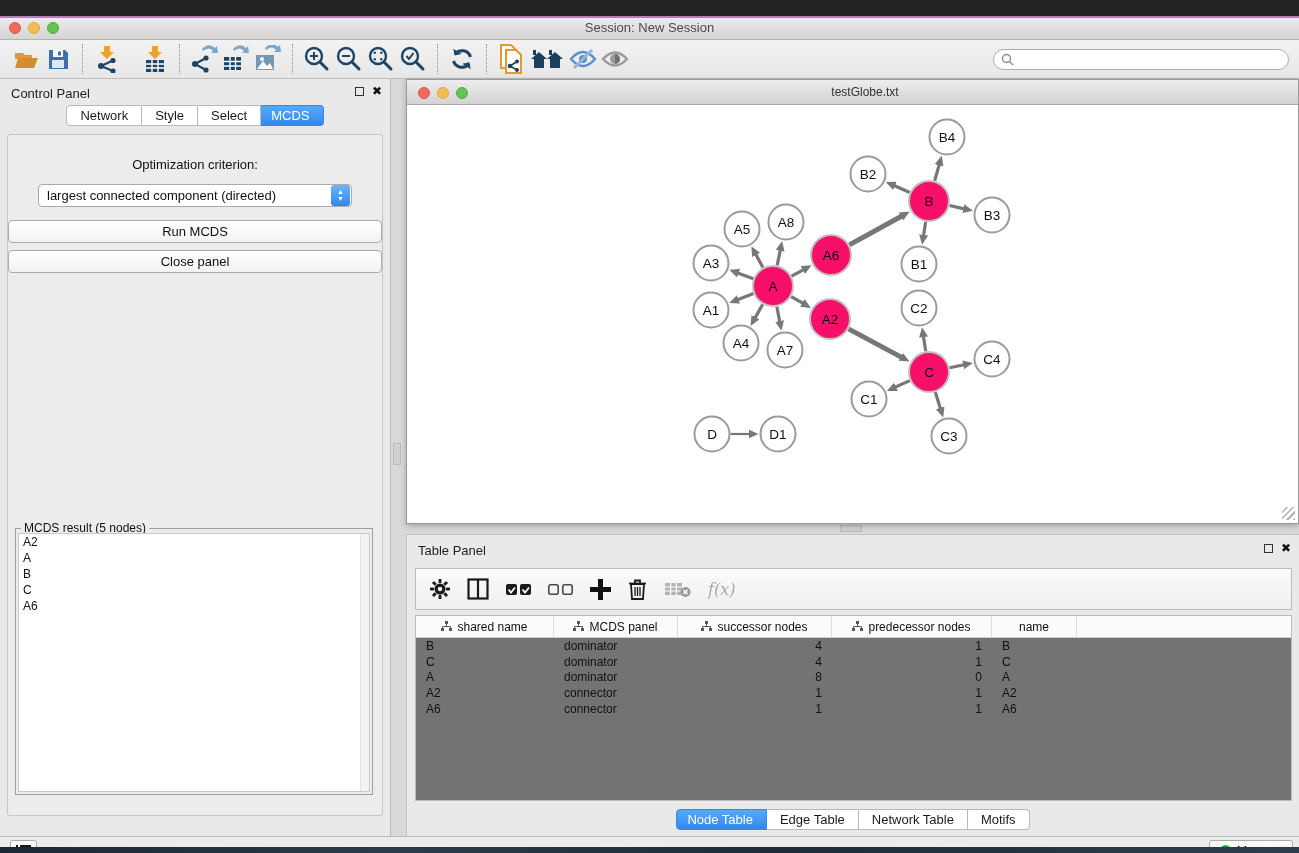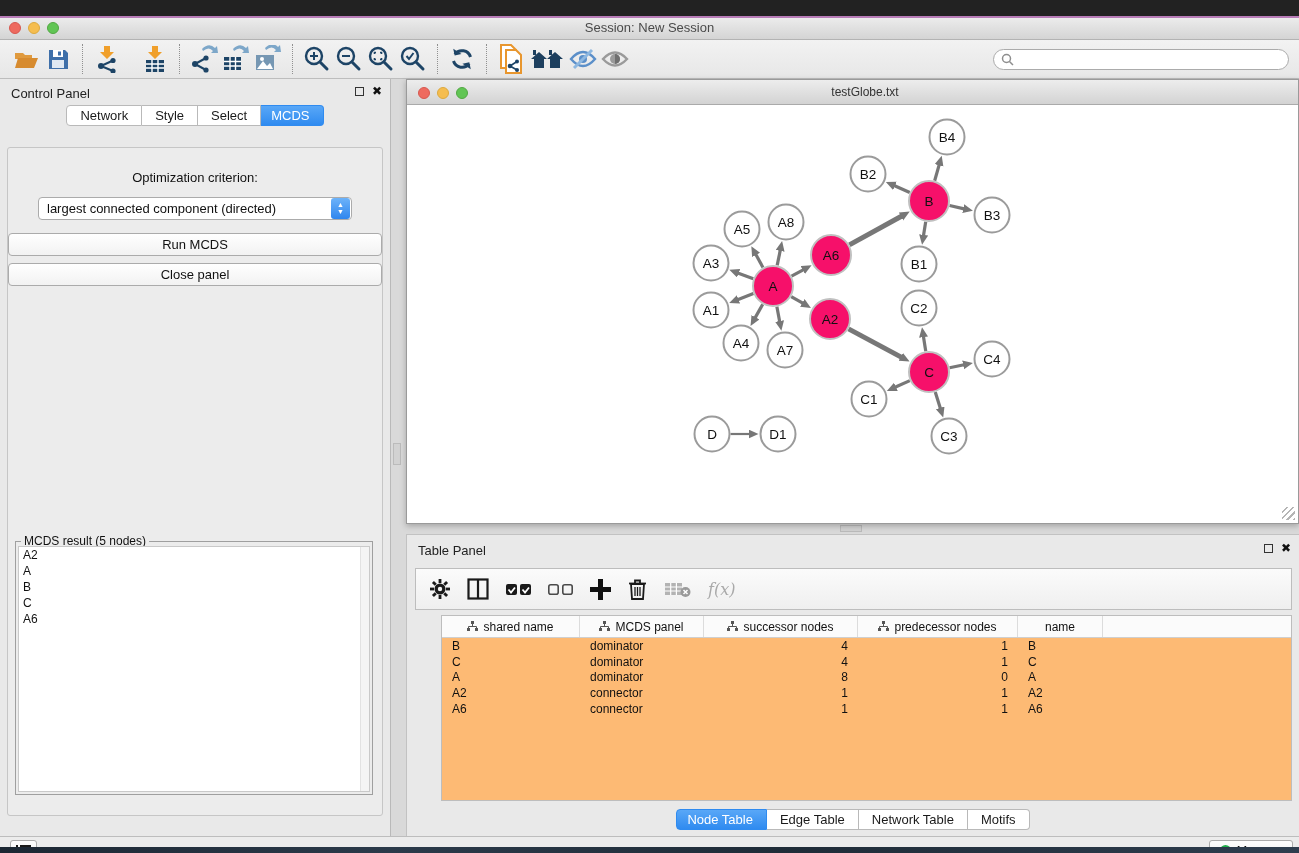--- a/index.html
+++ b/index.html
@@ -41,21 +41,21 @@
   .close-glyph { font-size:12px; font-weight:bold; color:#111; line-height:10px; }
 
   .seg-tabs { display:flex; justify-content:center; }
   .seg { background:#fff; border:1px solid #b9b9b9; border-left:none; padding:2px 13px;
     font-size:13px; color:#1a1a1a; cursor:default; }
   .seg:first-child { border-left:1px solid #b9b9b9; border-radius:4px 0 0 4px; }
   .seg:last-child { border-radius:0 4px 4px 0; }
   .seg.active { background:linear-gradient(#59a7f7,#2f8bf0); border-color:#2f8bf0; color:#fff;padding-left:10px; }
 
   .cp-body { position:absolute; left:7px; right:7px; top:55px; bottom:20px;
-    background:#ececec; border:1px solid #c6c6c6; border-radius:3px;margin-top:13px; }
+    background:#ececec; border:1px solid #c6c6c6; border-radius:3px; }
   .opt-label { text-align:center; margin-top:22px; font-size:13px; color:#111; }
   .dropdown { position:relative; margin:12px auto 0; width:314px; height:23px; background:#fff;
     border:1px solid #ababab; border-radius:4px; display:flex; align-items:center; }
   .dropdown .dd-value { flex:1; font-size:13px; padding-left:8px; color:#111;
     white-space:nowrap; overflow:hidden; }
   .dd-stepper { width:19px; height:21px; margin-right:1px; border-radius:3px;
     background:linear-gradient(#6db3fa,#2f86ee); display:flex; flex-direction:column;
     align-items:center; justify-content:center; gap:1px; }
   .dd-stepper span { color:#fff; font-size:7px; line-height:6px; }
   .btn-row { display:flex; justify-content:center; gap:7px; margin-top:13px;flex-direction:column; }
@@ -89,22 +89,22 @@
 
   
   .table-panel { position:absolute; left:406px; top:518px; right:0; bottom:27px;
     background:#e9e9e9; border-top:1px solid #c2c2c2; border-left:1px solid #c2c2c2; }
   .tp-toolbar { position:absolute; left:8px; right:7px; top:33px; height:42px;
     background:linear-gradient(#fbfbfb,#efefef); border:1px solid #bdbdbd;
     display:flex; align-items:center; gap:17px; padding:0 14px; }
   .tp-btn { display:flex; align-items:center; justify-content:center; }
   .fx-label { font-family:"DejaVu Serif","Liberation Serif",serif; font-style:italic;
     font-size:16px; color:#a9a9a9; }
-  .tp-table { position:absolute; left:8px; right:7px; top:80px; bottom:35px; background:#fdba74;
-    border:1px solid #bdbdbd; overflow:hidden; font-size:12px;margin-left:26px; }
+  .tp-table { position:absolute; left:8px; right:7px; top:80px; bottom:35px; background:#737373;
+    border:1px solid #bdbdbd; overflow:hidden; font-size:12px; }
   .thead { display:flex; background:#fbfbfb; border-bottom:1px solid #cfcfcf; height:22px; }
   .th { display:flex; align-items:center; justify-content:center; gap:5px;
     border-right:1px solid #dcdcdc; color:#111; }
   .trow { display:flex; height:15.8px; align-items:center; }
   .td { padding:0 10px; color:#111; white-space:nowrap; overflow:hidden; }
   .td.right { text-align:right; }
   .tp-tabs { position:absolute; left:0; right:0; bottom:6px; display:flex; justify-content:center; }
 
   
   .statusbar { position:absolute; left:0; top:820px; width:100%; height:27px;

